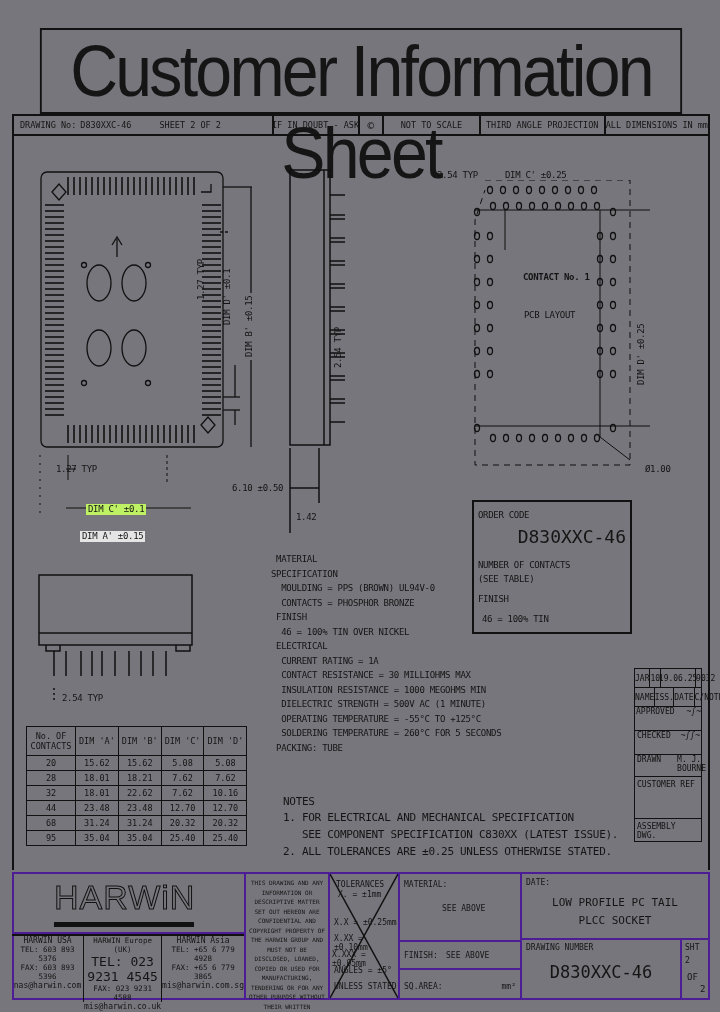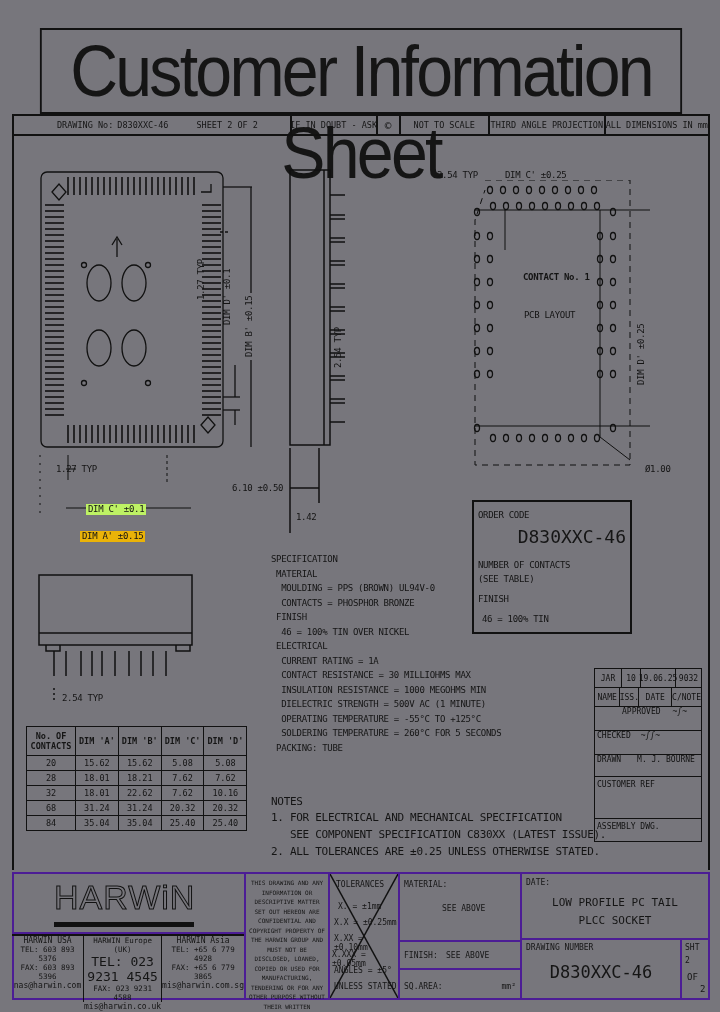--- a/index.html
+++ b/index.html
@@ -9,35 +9,35 @@
   .box{position:absolute;border:2px solid #111;box-sizing:border-box;}
   .t{position:absolute;font-family:"DejaVu Sans Mono",monospace;font-size:9px;line-height:11px;white-space:nowrap;color:#141414;letter-spacing:-0.3px;}
   .title{position:absolute;left:12px;top:28px;width:698px;height:86px;border:2px solid #111;box-sizing:border-box;
          font-family:"Liberation Sans",sans-serif;font-weight:300;font-size:72px;line-height:82px;text-align:center;color:#151515;letter-spacing:-3px;transform:scaleX(0.92);}
   .hdr{position:absolute;left:12px;top:114px;width:698px;height:22px;border:2px solid #111;box-sizing:border-box;display:flex;}
   .hdr>div{border-right:2px solid #111;display:flex;align-items:center;justify-content:center;font-family:"DejaVu Sans Mono",monospace;font-size:8.5px;color:#151515;white-space:nowrap;}
   .hdr>div:last-child{border-right:none;}
   .frame{position:absolute;left:12px;top:136px;width:698px;height:734px;border-left:2px solid #111;border-right:2px solid #111;box-sizing:border-box;}
   table.ct{position:absolute;left:26px;top:726px;border-collapse:collapse;font-family:"DejaVu Sans Mono",monospace;font-size:8.5px;color:#151515;}
   table.ct td{border:1.5px solid #111;padding:0 3px;height:14px;text-align:center;}
-  table.ct tr.h td{height:28px;line-height:10px;font-weight:bold;}
+  table.ct tr.h td{height:28px;line-height:10px;}
   .tb{position:absolute;border:2px solid #4c1d95;box-sizing:border-box;}
   .rev{position:absolute;left:594px;top:668px;width:108px;}
-  .rev .row{display:flex;border:1.5px solid #111;border-bottom:none;height:19px;box-sizing:border-box;font-family:"DejaVu Sans Mono",monospace;font-size:8px;}
+  .rev .row{display:flex;border:1.5px solid #111;border-bottom:none;height:19px;box-sizing:border-box;font-family:"DejaVu Sans Mono",monospace;font-size:8px;margin-left:40px;}
   .rev .row>div{border-right:1.5px solid #111;display:flex;align-items:center;justify-content:center;}
   .rev .row>div:last-child{border-right:none;}
   .lbl{font-family:"DejaVu Sans Mono",monospace;font-size:8px;color:#151515;}
   .big{font-family:"DejaVu Sans Mono",monospace;font-size:18px;color:#151515;}
 </style>
 </head>
 <body>
 
 <div class="title">Customer Information Sheet</div>
 <div class="hdr">
-  <div style="width:266px;justify-content:flex-start;padding-left:6px;gap:4px;margin-left:37px;">
+  <div style="width:266px;justify-content:flex-start;padding-left:6px;gap:4px;">
     <span>DRAWING No:</span>
     <span>D830XXC-46</span>
     <span style="margin-left:24px">SHEET 2 OF 2</span>
   </div>
   <div style="width:84px">IF IN DOUBT - ASK</div>
   <div style="width:24px;font-size:11px">©</div>
   <div style="width:100px">NOT TO SCALE</div>
   <div style="width:130px">THIRD ANGLE PROJECTION</div>
   <div style="flex:1">ALL DIMENSIONS IN mm</div>
 </div>
@@ -144,21 +144,21 @@
   <g stroke="#111" stroke-width="1" fill="none">
     <line x1="4" y1="0" x2="4" y2="60" stroke-dasharray="2 6"></line>
     <line x1="131" y1="0" x2="131" y2="30" stroke-dasharray="3 3"></line>
     <line x1="32" y1="0" x2="32" y2="25"></line>
     <line x1="30" y1="53" x2="155" y2="53"></line>
     <line x1="30" y1="14" x2="40" y2="14"></line>
   </g>
 </svg>
 <div class="t" style="left:56px;top:464px">1.27 TYP</div>
 <div class="t" style="left:86px;top:504px;background:#bef264;padding:0 2px;">DIM C' ±0.1</div>
-<div class="t" style="left:80px;top:531px;background:#eab308;padding:0 2px;">DIM A' ±0.15</div>
+<div class="t" style="left:80px;top:531px;background:#e5e5e5;padding:0 2px;">DIM A' ±0.15</div>
 
 <svg class="abs" style="left:285px;top:168px" width="60" height="370">
   <g fill="none" stroke="#111" stroke-width="1.5">
     <rect x="5" y="2" width="40" height="275"></rect>
     <line x1="39" y1="2" x2="39" y2="277"></line>
     <path d="M45 27 h18 M45 47 h18 v4 h-18 M45 70 h18 v4 h-18 M45 93 h18 v4 h-18 M45 116 h18 v4 h-18 M45 139 h18 v4 h-18 M45 162 h18 v4 h-18 M45 185 h18 v4 h-18 M45 208 h18 v4 h-18 M45 231 h18 v4 h-18 M45 254 h18"></path>
     <line x1="5" y1="280" x2="5" y2="365"></line>
     <line x1="34" y1="280" x2="34" y2="335"></line>
     <line x1="5" y1="320" x2="34" y2="320"></line>
   </g>
@@ -236,22 +236,22 @@
     <rect x="3" y="2" width="153" height="70"></rect>
     <line x1="3" y1="60" x2="156" y2="60"></line>
     <path d="M10 72 v6 h14 v-6 M140 72 v6 h14 v-6"></path>
     <path d="M18 78 v25 M30 78 v25 M45 78 v25 M56 78 v25 M66 78 v25 M79 78 v25 M93 78 v25 M105 78 v25 M117 78 v25 M130 78 v25"></path>
     <line x1="18" y1="115" x2="18" y2="130" stroke-dasharray="2 3"></line>
   </g>
 </svg>
 <div class="t" style="left:62px;top:693px">2.54 TYP</div>
 
 <div class="abs" style="left:271px;top:552px;">
+  <div class="t" style="position:static;line-height:14.5px;white-space:pre"> MATERIAL</div>
   <div class="t" style="position:static;line-height:14.5px">SPECIFICATION</div>
-  <div class="t" style="position:static;line-height:14.5px;white-space:pre"> MATERIAL</div>
   <div class="t" style="position:static;line-height:14.5px;white-space:pre">  MOULDING = PPS (BROWN) UL94V-0</div>
   <div class="t" style="position:static;line-height:14.5px;white-space:pre">  CONTACTS = PHOSPHOR BRONZE</div>
   <div class="t" style="position:static;line-height:14.5px;white-space:pre"> FINISH</div>
   <div class="t" style="position:static;line-height:14.5px;white-space:pre">  46 = 100% TIN OVER NICKEL</div>
   <div class="t" style="position:static;line-height:14.5px;white-space:pre"> ELECTRICAL</div>
   <div class="t" style="position:static;line-height:14.5px;white-space:pre">  CURRENT RATING = 1A</div>
   <div class="t" style="position:static;line-height:14.5px;white-space:pre">  CONTACT RESISTANCE = 30 MILLIOHMS MAX</div>
   <div class="t" style="position:static;line-height:14.5px;white-space:pre">  INSULATION RESISTANCE = 1000 MEGOHMS MIN</div>
   <div class="t" style="position:static;line-height:14.5px;white-space:pre">  DIELECTRIC STRENGTH = 500V AC (1 MINUTE)</div>
   <div class="t" style="position:static;line-height:14.5px;white-space:pre">  OPERATING TEMPERATURE = -55°C TO +125°C</div>
@@ -283,57 +283,64 @@
         <td>7.62</td>
       </tr>
   <tr>
         <td>32</td>
         <td>18.01</td>
         <td>22.62</td>
         <td>7.62</td>
         <td>10.16</td>
       </tr>
   <tr>
+        <td>44</td>
+        <td>23.48</td>
+        <td>23.48</td>
+        <td>12.70</td>
+        <td>12.70</td>
+      </tr>
+  <tr>
         <td>68</td>
         <td>31.24</td>
         <td>31.24</td>
         <td>20.32</td>
         <td>20.32</td>
       </tr>
   <tr>
-        <td>84</td>
+        <td>95</td>
         <td>35.04</td>
         <td>35.04</td>
         <td>25.40</td>
         <td>25.40</td>
       </tr>
 </tbody>
   </table>
 
-<div class="abs" style="left:271px;top:794px;">
+<div class="abs" style="left:283px;top:794px;">
   <div class="t" style="position:static;font-size:11px;line-height:15px">NOTES</div>
   <div class="t" style="position:static;font-size:11px;line-height:17px;white-space:pre">1. FOR ELECTRICAL AND MECHANICAL SPECIFICATION</div>
   <div class="t" style="position:static;font-size:11px;line-height:17px;white-space:pre">   SEE COMPONENT SPECIFICATION C830XX (LATEST ISSUE).</div>
   <div class="t" style="position:static;font-size:11px;line-height:17px;white-space:pre">2. ALL TOLERANCES ARE ±0.25 UNLESS OTHERWISE STATED.</div>
 </div>
 
 <div class="rev">
   <div class="row">
     <div style="width:26px">JAR</div>
     <div style="width:18px">10</div>
     <div style="width:34px">19.06.25</div>
     <div style="flex:1">9032</div>
   </div>
   <div class="row">
     <div style="width:26px">NAME</div>
     <div style="width:18px">ISS.</div>
     <div style="width:34px">DATE</div>
     <div style="flex:1">C/NOTE</div>
   </div>
-  <div class="row" style="justify-content:center;padding-left:13px;height:24px">
+  <div class="row" style="justify-content:flex-end;padding-left:13px;height:24px">
       <span style="border:none">APPROVED</span>
       <span style="margin-left:12px;font-style:italic">~ʃ~</span>
     </div>
   <div class="row" style="justify-content:flex-start;padding-left:2px;height:24px">
       <span>CHECKED</span>
       <span style="margin-left:10px;font-style:italic">~ʃʃ~</span>
     </div>
   <div class="row" style="justify-content:flex-start;padding-left:2px;height:22px">
       <span>DRAWN</span>
       <span style="margin-left:16px">M. J. BOURNE</span>
@@ -373,21 +380,21 @@
 </div>
 <div class="tb" style="left:244px;top:872px;width:86px;height:128px;padding:4px 2px;">
   <div class="lbl" style="font-size:6px;line-height:9.5px;text-align:center;white-space:normal">THIS DRAWING AND ANY INFORMATION OR DESCRIPTIVE MATTER SET OUT HEREON ARE CONFIDENTIAL AND COPYRIGHT PROPERTY OF THE HARWIN GROUP AND MUST NOT BE DISCLOSED, LOANED, COPIED OR USED FOR MANUFACTURING, TENDERING OR FOR ANY OTHER PURPOSE WITHOUT THEIR WRITTEN PERMISSION.</div>
 </div>
 <div class="tb" style="left:328px;top:872px;width:72px;height:128px;">
   <svg class="abs" style="left:0;top:0" width="68" height="124">
       <line x1="0" y1="0" x2="68" y2="124" stroke="#111" stroke-width="1.5"></line>
       <line x1="68" y1="0" x2="0" y2="124" stroke="#111" stroke-width="1.5"></line>
     </svg>
   <div class="lbl" style="position:absolute;left:6px;top:6px">TOLERANCES</div>
-  <div class="lbl" style="position:absolute;left:8px;top:28px">X. = ±1mm</div>
+  <div class="lbl" style="position:absolute;left:8px;top:16px">X. = ±1mm</div>
   <div class="lbl" style="position:absolute;left:4px;top:44px">X.X = ±0.25mm</div>
   <div class="lbl" style="position:absolute;left:4px;top:60px">X.XX = ±0.10mm</div>
   <div class="lbl" style="position:absolute;left:2px;top:76px">X.XXX = ±0.05mm</div>
   <div class="lbl" style="position:absolute;left:4px;top:92px">ANGLES = ±5°</div>
   <div class="lbl" style="position:absolute;left:4px;top:108px">UNLESS STATED</div>
 </div>
 <div class="tb" style="left:398px;top:872px;width:124px;height:70px;">
   <div class="lbl" style="position:absolute;left:4px;top:6px">MATERIAL:</div>
   <div class="lbl" style="position:absolute;left:42px;top:30px">SEE ABOVE</div>
 </div>

